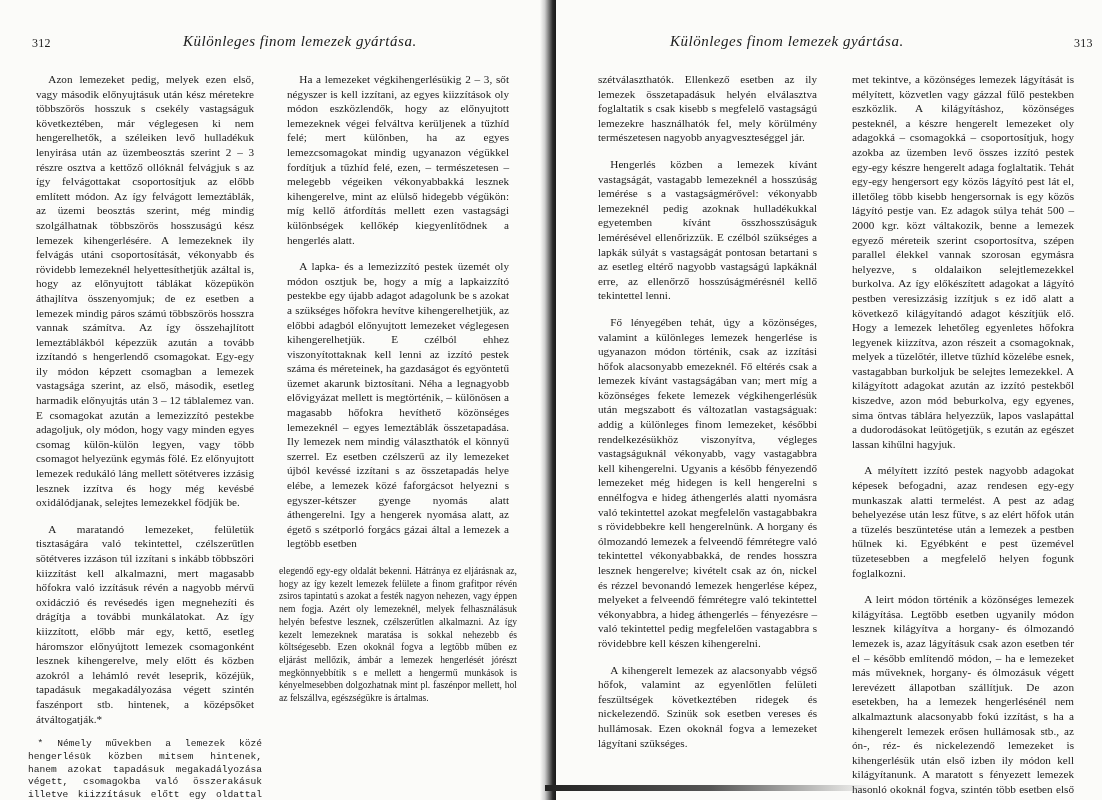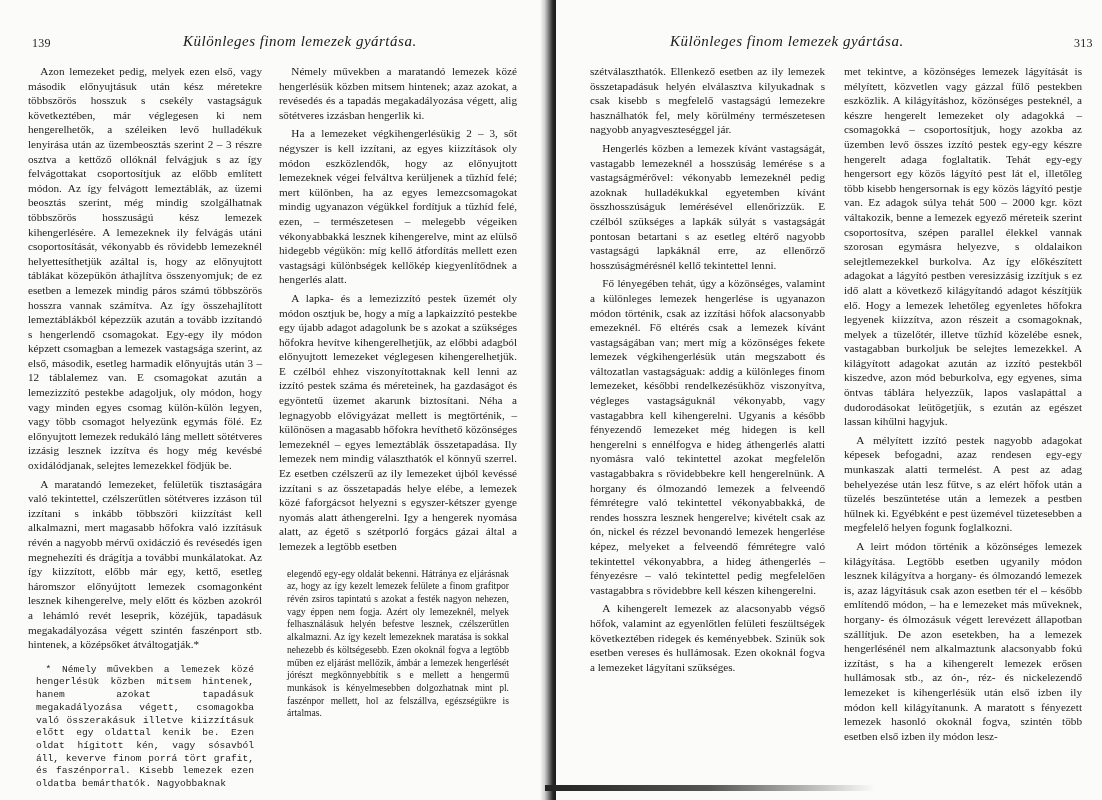--- a/index.html
+++ b/index.html
@@ -24,64 +24,63 @@
     position: absolute; left: 545px; top: 785px; width: 330px; height: 6px;
     background: linear-gradient(to right, #222 0%, #555 50%, rgba(0,0,0,0) 100%);
   }
   .page-num { position: absolute; top: 36px; font-size: 12px; letter-spacing: 0.3px; }
   .running-title {
     position: absolute; top: 33px; font-style: italic; font-size: 15px; letter-spacing: 0.5px;
   }
   .col {
     position: absolute; font-size: 11.2px; line-height: 14.6px; text-align: justify;
   }
-  .col p { margin: 4px; text-indent: 1.1em; hyphens: manual; }
+  .col p { margin: 12px; text-indent: 1.1em; hyphens: manual; }
   .col p.cont { text-indent: 0; }
   .fn { font-size: 9.6px; line-height: 12.7px; }
-  .fn p { margin: 12px; text-indent: 1em; text-align: justify; }
+  .fn p { margin: 4px; text-indent: 1em; text-align: justify; }
   .fn p.cont { text-indent: 0; }
 </style>
 </head>
 <body>
 
 <div class="spread">
 
   <div class="page page-left">
-    <div class="page-num" style="left:32px;">139</div>
+    <div class="page-num" style="left:32px;">312</div>
     <div class="running-title" style="left:183px;">Különleges finom lemezek gyártása.</div>
 
     <div class="col" style="left:24px; top:60px; width:242px;">
       <p>Azon lemezeket pedig, melyek ezen első, vagy második előnyujtásuk után kész méretekre többszörös hosszuk s csekély vastagságuk következtében, már véglegesen ki nem hengerelhetők, a széleiken levő hulladékuk lenyirása után az üzembeosztás szerint 2 – 3 részre osztva a kettőző ollóknál felvágjuk s az így felvágottakat csoportosítjuk az előbb említett módon. Az így felvágott lemeztáblák, az üzemi beosztás szerint, még mindig szolgálhatnak többszörös hosszuságú kész lemezek kihengerlésére. A lemezeknek ily felvágás utáni csoportosítását, vékonyabb és rövidebb lemezeknél helyettesíthetjük azáltal is, hogy az előnyujtott táblákat közepükön áthajlítva összenyomjuk; de ez esetben a lemezek mindig páros számú többszörös hosszra vannak számítva. Az így összehajlított lemeztáblákból képezzük azután a tovább izzítandó s hengerlendő csomagokat. Egy-egy ily módon képzett csomagban a lemezek vastagsága szerint, az első, második, esetleg harmadik előnyujtás után 3 – 12 táblalemez van. E csomagokat azután a lemezizzító pestekbe adagoljuk, oly módon, hogy vagy minden egyes csomag külön-külön legyen, vagy több csomagot helyezünk egymás fölé. Ez előnyujtott lemezek redukáló láng mellett sötétveres izzásig lesznek izzítva és hogy még kevésbé oxidálódjanak, selejtes lemezekkel födjük be.</p>
       <p>A maratandó lemezeket, felületük tisztaságára való tekintettel, czélszerűtlen sötétveres izzáson túl izzítani s inkább többszöri kiizzítást kell alkalmazni, mert magasabb hőfokra való izzításuk révén a nagyobb mérvű oxidáczió és revésedés igen megnehezíti és drágítja a további munkálatokat. Az így kiizzított, előbb már egy, kettő, esetleg háromszor előnyújtott lemezek csomagonként lesznek kihengerelve, mely előtt és közben azokról a lehámló revét leseprik, közéjük, tapadásuk megakadályozása végett szintén faszénport stb. hintenek, a középsőket átváltogatják.*</p>
       <div class="fn" style="margin-top:8px;font-family:Liberation Mono, monospace;">
         <p>* Némely művekben a lemezek közé hengerlésük közben mitsem hintenek, hanem azokat tapadásuk megakadályozása végett, csomagokba való összerakásuk illetve kiizzításuk előtt egy oldattal kenik be. Ezen oldat hígitott kén, vagy sósavból áll, keverve finom porrá tört grafit, és faszénporral. Kisebb lemezek ezen oldatba bemárthatók. Nagyobbaknak</p>
       </div>
     </div>
 
     <div class="col" style="left:275px; top:60px; width:246px;">
-      <p>Némely művekben a maratandó lemezek közé hengerlésük közben mitsem hintenek; azaz azokat, a revésedés és a tapadás megakadályozása végett, alig sötétveres izzásban hengerlik ki.</p>
       <p>Ha a lemezeket végkihengerlésükig 2 – 3, sőt négyszer is kell izzítani, az egyes kiizzítások oly módon eszközlendők, hogy az előnyujtott lemezeknek végei felváltva kerüljenek a tűzhíd felé; mert különben, ha az egyes lemezcsomagokat mindig ugyanazon végükkel fordítjuk a tűzhíd felé, ezen, – természetesen – melegebb végeiken vékonyabbakká lesznek kihengerelve, mint az elülső hidegebb végükön: míg kellő átfordítás mellett ezen vastagsági különbségek kellőkép kiegyenlítődnek a hengerlés alatt.</p>
       <p>A lapka- és a lemezizzító pestek üzemét oly módon osztjuk be, hogy a míg a lapkaizzító pestekbe egy újabb adagot adagolunk be s azokat a szükséges hőfokra hevítve kihengerelhetjük, az előbbi adagból előnyujtott lemezeket véglegesen kihengerelhetjük. E czélból ehhez viszonyítottaknak kell lenni az izzító pestek száma és méreteinek, ha gazdaságot és egyöntetű üzemet akarunk biztosítani. Néha a legnagyobb elővigyázat mellett is megtörténik, – különösen a magasabb hőfokra hevíthető közönséges lemezeknél – egyes lemeztáblák összetapadása. Ily lemezek nem mindig választhatók el könnyű szerrel. Ez esetben czélszerű az ily lemezeket újból kevéssé izzítani s az összetapadás helye elébe, a lemezek közé faforgácsot helyezni s egyszer-kétszer gyenge nyomás alatt áthengerelni. Igy a hengerek nyomása alatt, az égető s szétporló forgács gázai által a lemezek a legtöbb esetben</p>
       <div class="fn" style="margin-top:14px;">
         <p class="cont">elegendő egy-egy oldalát bekenni. Hátránya ez eljárásnak az, hogy az így kezelt lemezek felülete a finom grafitpor révén zsiros tapintatú s azokat a festék nagyon nehezen, vagy éppen nem fogja. Azért oly lemezeknél, melyek felhasználásuk helyén befestve lesznek, czélszerűtlen alkalmazni. Az így kezelt lemezeknek maratása is sokkal nehezebb és költségesebb. Ezen okoknál fogva a legtöbb műben ez eljárást mellőzik, ámbár a lemezek hengerlését jórészt megkönnyebbítik s e mellett a hengermű munkások is kényelmesebben dolgozhatnak mint pl. faszénpor mellett, hol az felszállva, egészségükre is ártalmas.</p>
       </div>
     </div>
   </div>
 
   <div class="gutter"></div>
 
   <div class="page page-right">
     <div class="running-title" style="left:114px;">Különleges finom lemezek gyártása.</div>
     <div class="page-num" style="left:518px;">313</div>
 
     <div class="col" style="left:30px; top:60px; width:243px;">
-      <p class="cont">szétválaszthatók. Ellenkező esetben az ily lemezek összetapadásuk helyén elválasztva kilyukadnak s csak kisebb s megfelelő vastagságú lemezekre használhatók fel, mely körülmény természetesen nagyobb anyagveszteséggel jár.</p>
+      <p class="cont">szétválaszthatók. Ellenkező esetben az ily lemezek összetapadásuk helyén elválasztva foglaltatik s csak kisebb s megfelelő vastagságú lemezekre használhatók fel, mely körülmény természetesen nagyobb anyagveszteséggel jár.</p>
       <p>Hengerlés közben a lemezek kívánt vastagságát, vastagabb lemezeknél a hosszúság lemérése s a vastagságmérővel: vékonyabb lemezeknél pedig azoknak hulladékukkal egyetemben kívánt összhosszúságuk lemérésével ellenőrizzük. E czélból szükséges a lapkák súlyát s vastagságát pontosan betartani s az esetleg eltérő nagyobb vastagságú lapkáknál erre, az ellenőrző hosszúságmérésnél kellő tekintettel lenni.</p>
       <p>Fő lényegében tehát, úgy a közönséges, valamint a különleges lemezek hengerlése is ugyanazon módon történik, csak az izzítási hőfok alacsonyabb emezeknél. Fő eltérés csak a lemezek kívánt vastagságában van; mert míg a közönséges fekete lemezek végkihengerlésük után megszabott és változatlan vastagságuak: addig a különleges finom lemezeket, későbbi rendelkezésükhöz viszonyítva, végleges vastagságuknál vékonyabb, vagy vastagabbra kell kihengerelni. Ugyanis a később fényezendő lemezeket még hidegen is kell hengerelni s ennélfogva e hideg áthengerlés alatti nyomásra való tekintettel azokat megfelelőn vastagabbakra s rövidebbekre kell hengerelnünk. A horgany és ólmozandó lemezek a felveendő fémrétegre való tekintettel vékonyabbakká, de rendes hosszra lesznek hengerelve; kivételt csak az ón, nickel és rézzel bevonandó lemezek hengerlése képez, melyeket a felveendő fémrétegre való tekintettel vékonyabbra, a hideg áthengerlés – fényezésre – való tekintettel pedig megfelelően vastagabbra s rövidebbre kell készen kihengerelni.</p>
-      <p>A kihengerelt lemezek az alacsonyabb végső hőfok, valamint az egyenlőtlen felületi feszültségek következtében ridegek és keményebbek. Szinük sok esetben vereses és hullámosak. Ezen okoknál fogva a lemezeket lágyítani szükséges.</p>
+      <p>A kihengerelt lemezek az alacsonyabb végső hőfok, valamint az egyenlőtlen felületi feszültségek következtében ridegek és nickelezendő. Szinük sok esetben vereses és hullámosak. Ezen okoknál fogva a lemezeket lágyítani szükséges.</p>
     </div>
 
     <div class="col" style="left:284px; top:60px; width:246px;font-family:Liberation Serif, serif;">
       <p class="cont">met tekintve, a közönséges lemezek lágyítását is mélyített, közvetlen vagy gázzal fűlő pestekben eszközlik. A kilágyításhoz, közönséges pesteknél, a készre hengerelt lemezeket oly adagokká – csomagokká – csoportosítjuk, hogy azokba az üzemben levő összes izzító pestek egy-egy készre hengerelt adaga foglaltatik. Tehát egy-egy hengersort egy közös lágyító pest lát el, illetőleg több kisebb hengersornak is egy közös lágyító pestje van. Ez adagok súlya tehát 500 – 2000 kgr. közt váltakozik, benne a lemezek egyező méreteik szerint csoportosítva, szépen parallel élekkel vannak szorosan egymásra helyezve, s oldalaikon selejtlemezekkel burkolva. Az így előkészített adagokat a lágyító pestben veresizzásig izzítjuk s ez idő alatt a következő kilágyítandó adagot készítjük elő. Hogy a lemezek lehetőleg egyenletes hőfokra legyenek kiizzítva, azon részeit a csomagoknak, melyek a tüzelőtér, illetve tűzhíd közelébe esnek, vastagabban burkoljuk be selejtes lemezekkel. A kilágyított adagokat azután az izzító pestekből kiszedve, azon mód beburkolva, egy egyenes, sima öntvas táblára helyezzük, lapos vaslapáttal a dudorodásokat leütögetjük, s ezután az egészet lassan kihűlni hagyjuk.</p>
       <p>A mélyített izzító pestek nagyobb adagokat képesek befogadni, azaz rendesen egy-egy munkaszak alatti termelést. A pest az adag behelyezése után lesz fűtve, s az elért hőfok után a tüzelés beszüntetése után a lemezek a pestben hűlnek ki. Egyébként e pest üzemével tüzetesebben a megfelelő helyen fogunk foglalkozni.</p>
       <p>A leirt módon történik a közönséges lemezek kilágyítása. Legtöbb esetben ugyanily módon lesznek kilágyítva a horgany- és ólmozandó lemezek is, azaz lágyításuk csak azon esetben tér el – később említendő módon, – ha e lemezeket más műveknek, horgany- és ólmozásuk végett lerevézett állapotban szállítjuk. De azon esetekben, ha a lemezek hengerlésénél nem alkalmaztunk alacsonyabb fokú izzítást, s ha a kihengerelt lemezek erősen hullámosak stb., az ón-, réz- és nickelezendő lemezeket is kihengerlésük után első izben ily módon kell kilágyítanunk. A maratott s fényezett lemezek hasonló okoknál fogva, szintén több esetben első izben ily módon lesz-</p>
     </div>
   </div>
 
   <div class="bottom-shadow"></div>

